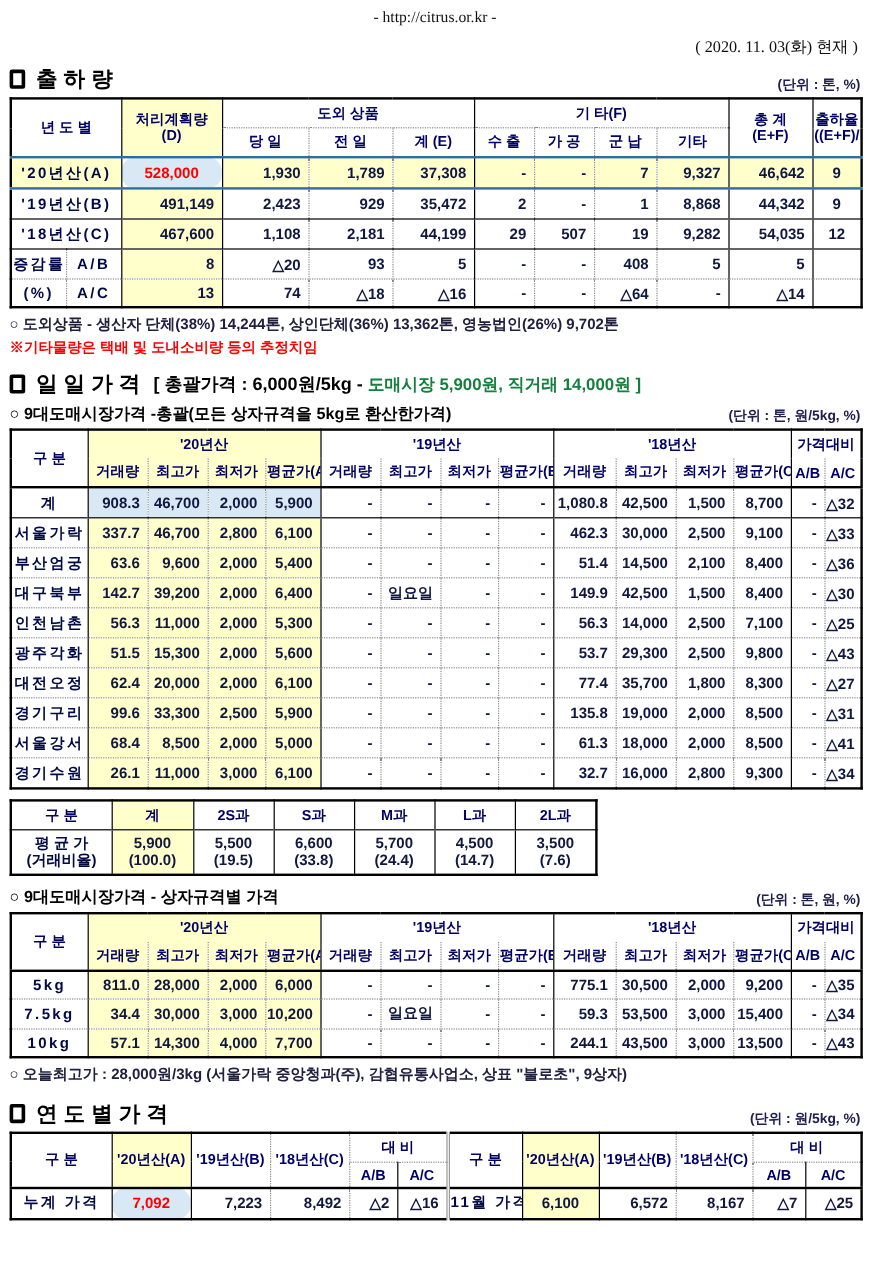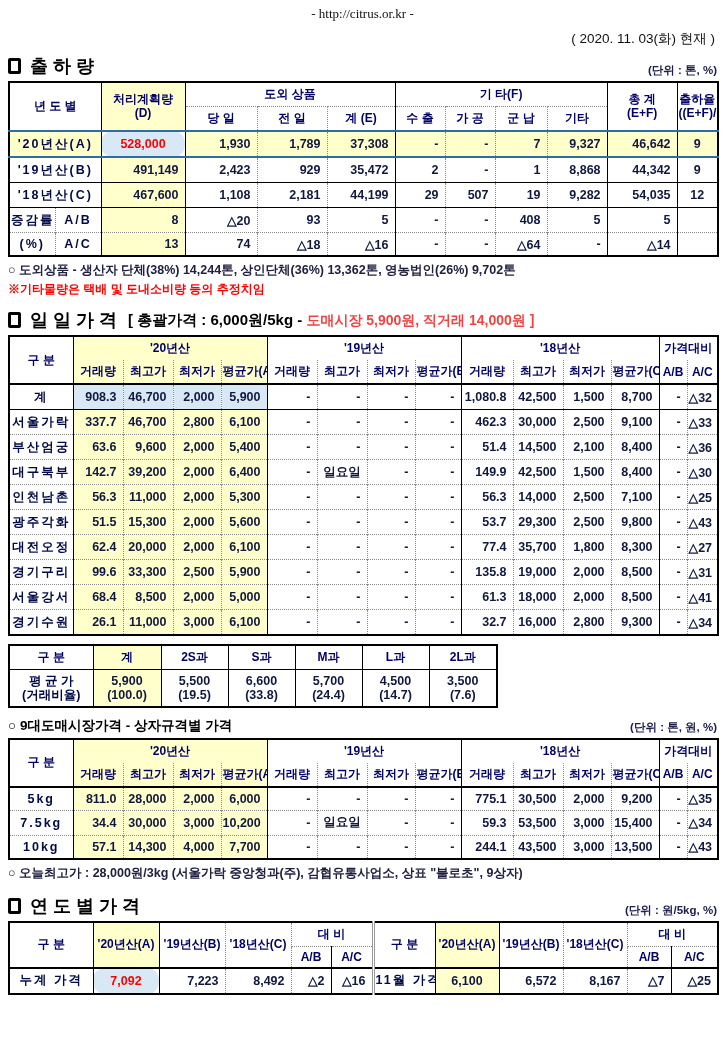--- a/index.html
+++ b/index.html
@@ -11,29 +11,29 @@
   }
   .page { padding: 6px 8px 0 8px; }
 
   
   .hdr { text-align: center; margin-top: 2px; }
   .hdr-line { display: flex; justify-content: center; align-items: baseline; gap: 14px; }
   .hdr-year { font-family: "Liberation Serif", serif; font-size: 26px; font-weight: bold; }
   .hdr-title { font-size: 34px; font-weight: 900; letter-spacing: 6px; }
   .hdr-sub { font-family: "Liberation Serif", serif; font-size: 25px; font-weight: bold; }
   .hdr-url { font-family: "Liberation Serif", serif; font-size: 13px; margin-top: -2px; }
-  .hdr-date { text-align: right; font-family: Liberation Sans, sans-serif; font-size: 13.5px; margin: 8px 2px 2px 0; }
+  .hdr-date { text-align: right; font-family: Liberation Serif, serif; font-size: 13.5px; margin: 8px 2px 2px 0; }
 
   
   .sec { display: flex; justify-content: space-between; align-items: flex-end; margin-top: 6px; }
   .sec-title { font-size: 18px; font-weight: 900; letter-spacing: 5px; color:#000; display:flex; align-items:center; }
   .sq { display: inline-block; width: 13px; height: 16px; border: 3px solid #000; border-radius: 2px; margin-right: 9px; }
   .unit { font-size: 11.5px; color: #202050; font-weight: bold; }
   .bracket { font-size: 15px; font-weight: bold; letter-spacing: 0; margin-left: 6px; color:#000; }
-  .bracket .nv { color: #ef4444; font-size: 14px; }
+  .bracket .nv { color: #15803d; font-size: 14px; }
   .subline { display: flex; justify-content: space-between; align-items: flex-end; margin-top: 4px; }
   .subtitle { font-size: 13.5px; font-weight: bold; color: #000; }
 
   
   table { border-collapse: collapse; table-layout: fixed; width: 709px; margin-top: 3px; }
   table.t { border: 2px solid #000; }
   th, td { white-space: nowrap; overflow: hidden; }
   thead th { font-size: 12px; font-weight: bold; color: #000066; text-align: center; padding: 3px 1px; }
   tbody td { font-size: 12.5px; font-weight: bold; color: #101840; text-align: right; padding: 3.5px 6px 3.5px 1px; }
   tbody th.rl { font-size: 12.5px; font-weight: bold; color: #000a46; text-align: center; letter-spacing: 2px; padding: 3.5px 1px; }
@@ -197,20 +197,24 @@
   <div class="note">○ 도외상품 - 생산자 단체(38%) 14,244톤,  상인단체(36%) 13,362톤,  영농법인(26%) 9,702톤</div>
   <div class="note-red">※기타물량은 택배 및 도내소비량 등의 추정치임</div>
 
   <div class="sec" style="margin-top:10px">
     <span class="sec-title">
       <span class="sq"></span>
       <span>일일가격</span>
       <span class="bracket"><span>[ 총괄가격 : 6,000원/5kg - </span><span class="nv">도매시장 5,900원, 직거래 14,000원 ]</span></span>
     </span>
   </div>
+  <div class="subline">
+    <span class="subtitle">○ 9대도매시장가격 -총괄(모든 상자규격을 5kg로 환산한가격)</span>
+    <span class="unit">(단위 : 톤, 원/5kg, %)</span>
+  </div>
 
   <table class="t" id="t-daily">
     <colgroup>
       <col style="width:64px">
       <col style="width:50px">
         <col style="width:50px">
         <col style="width:48px">
         <col style="width:46px">
       <col style="width:50px">
         <col style="width:50px">

